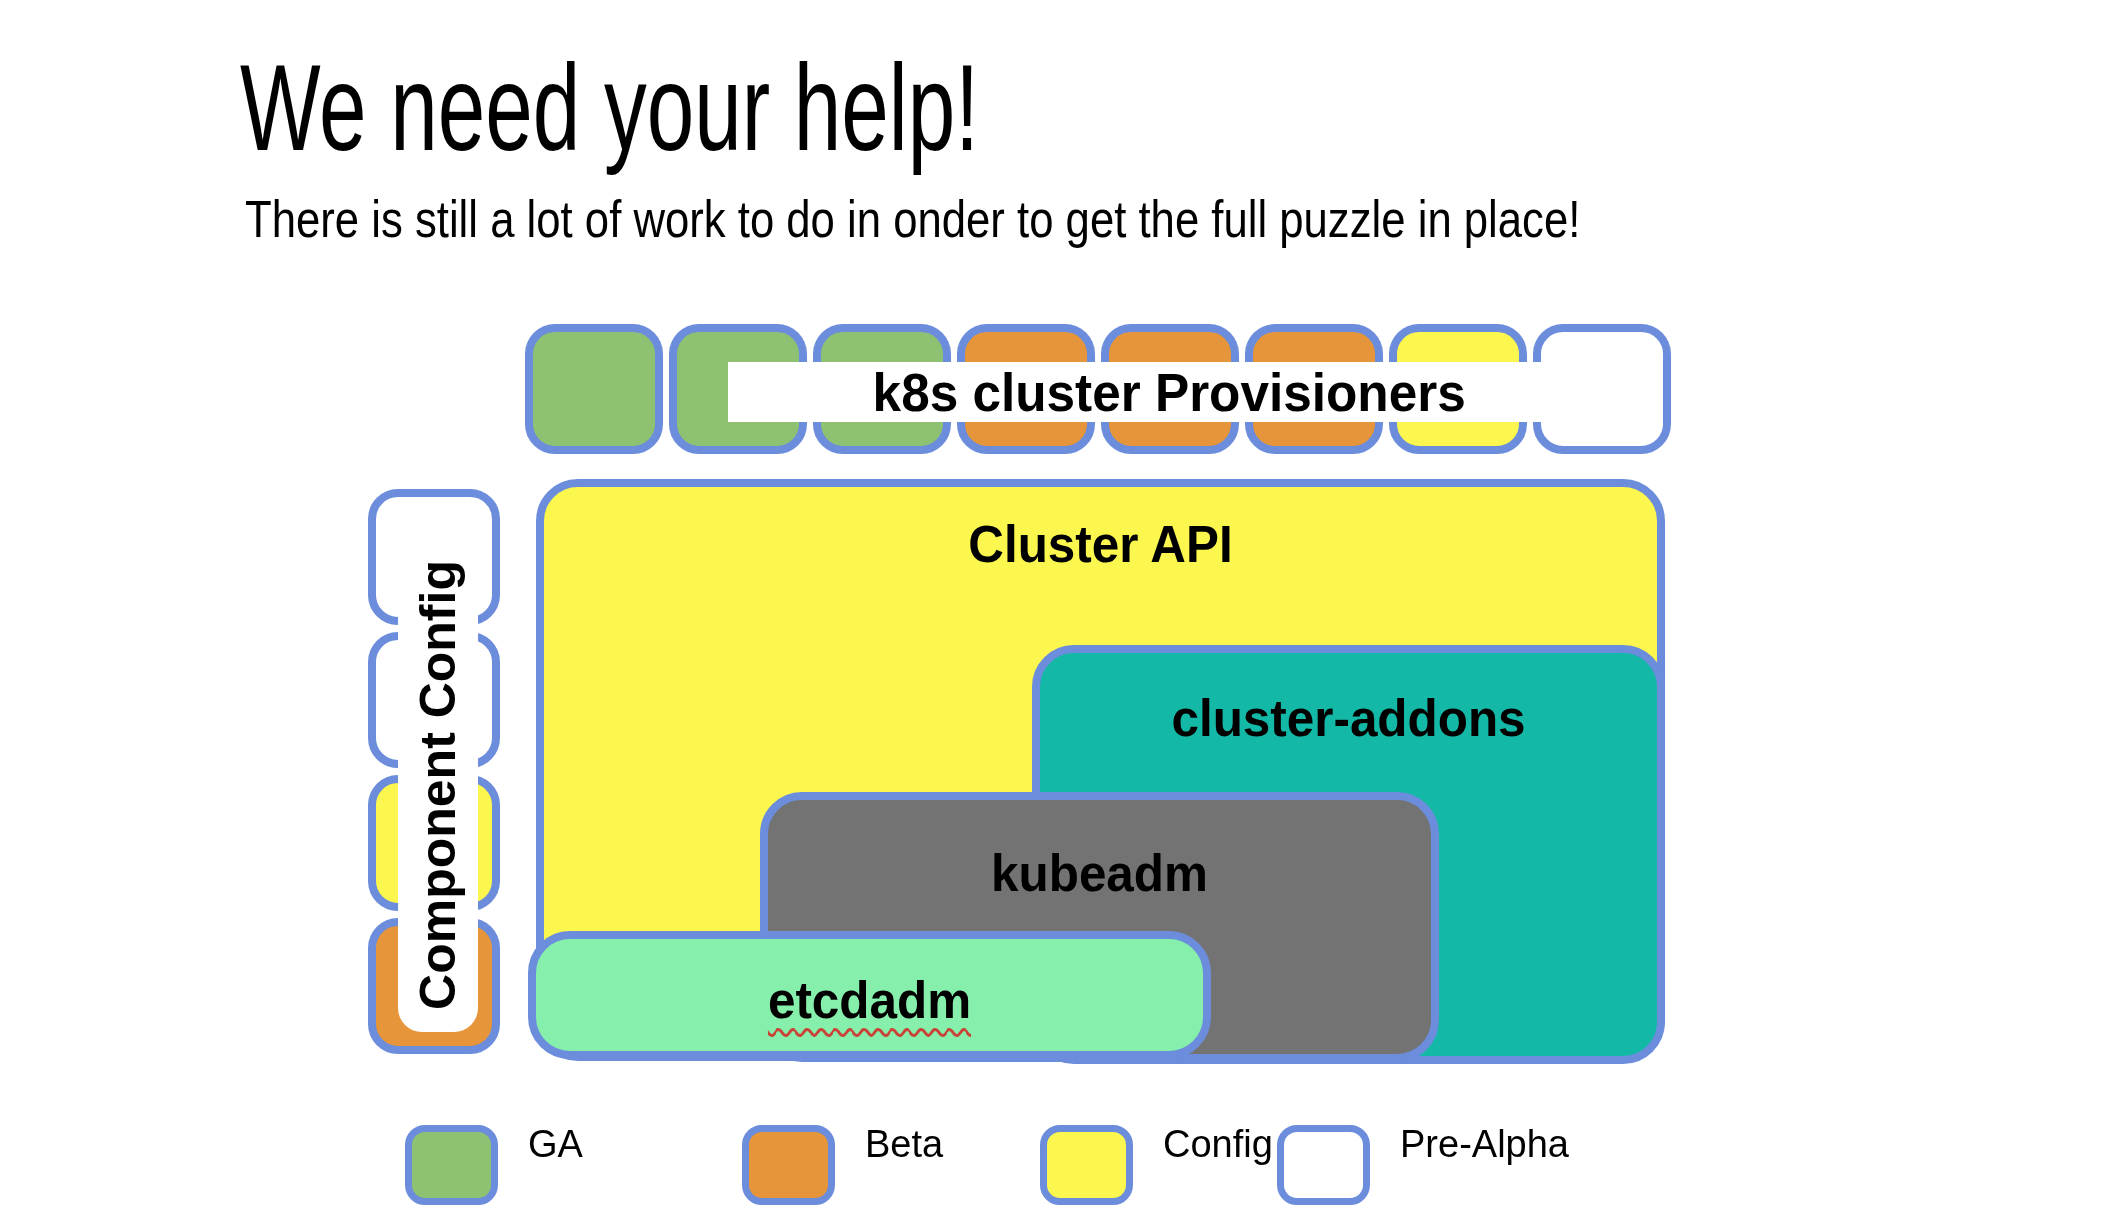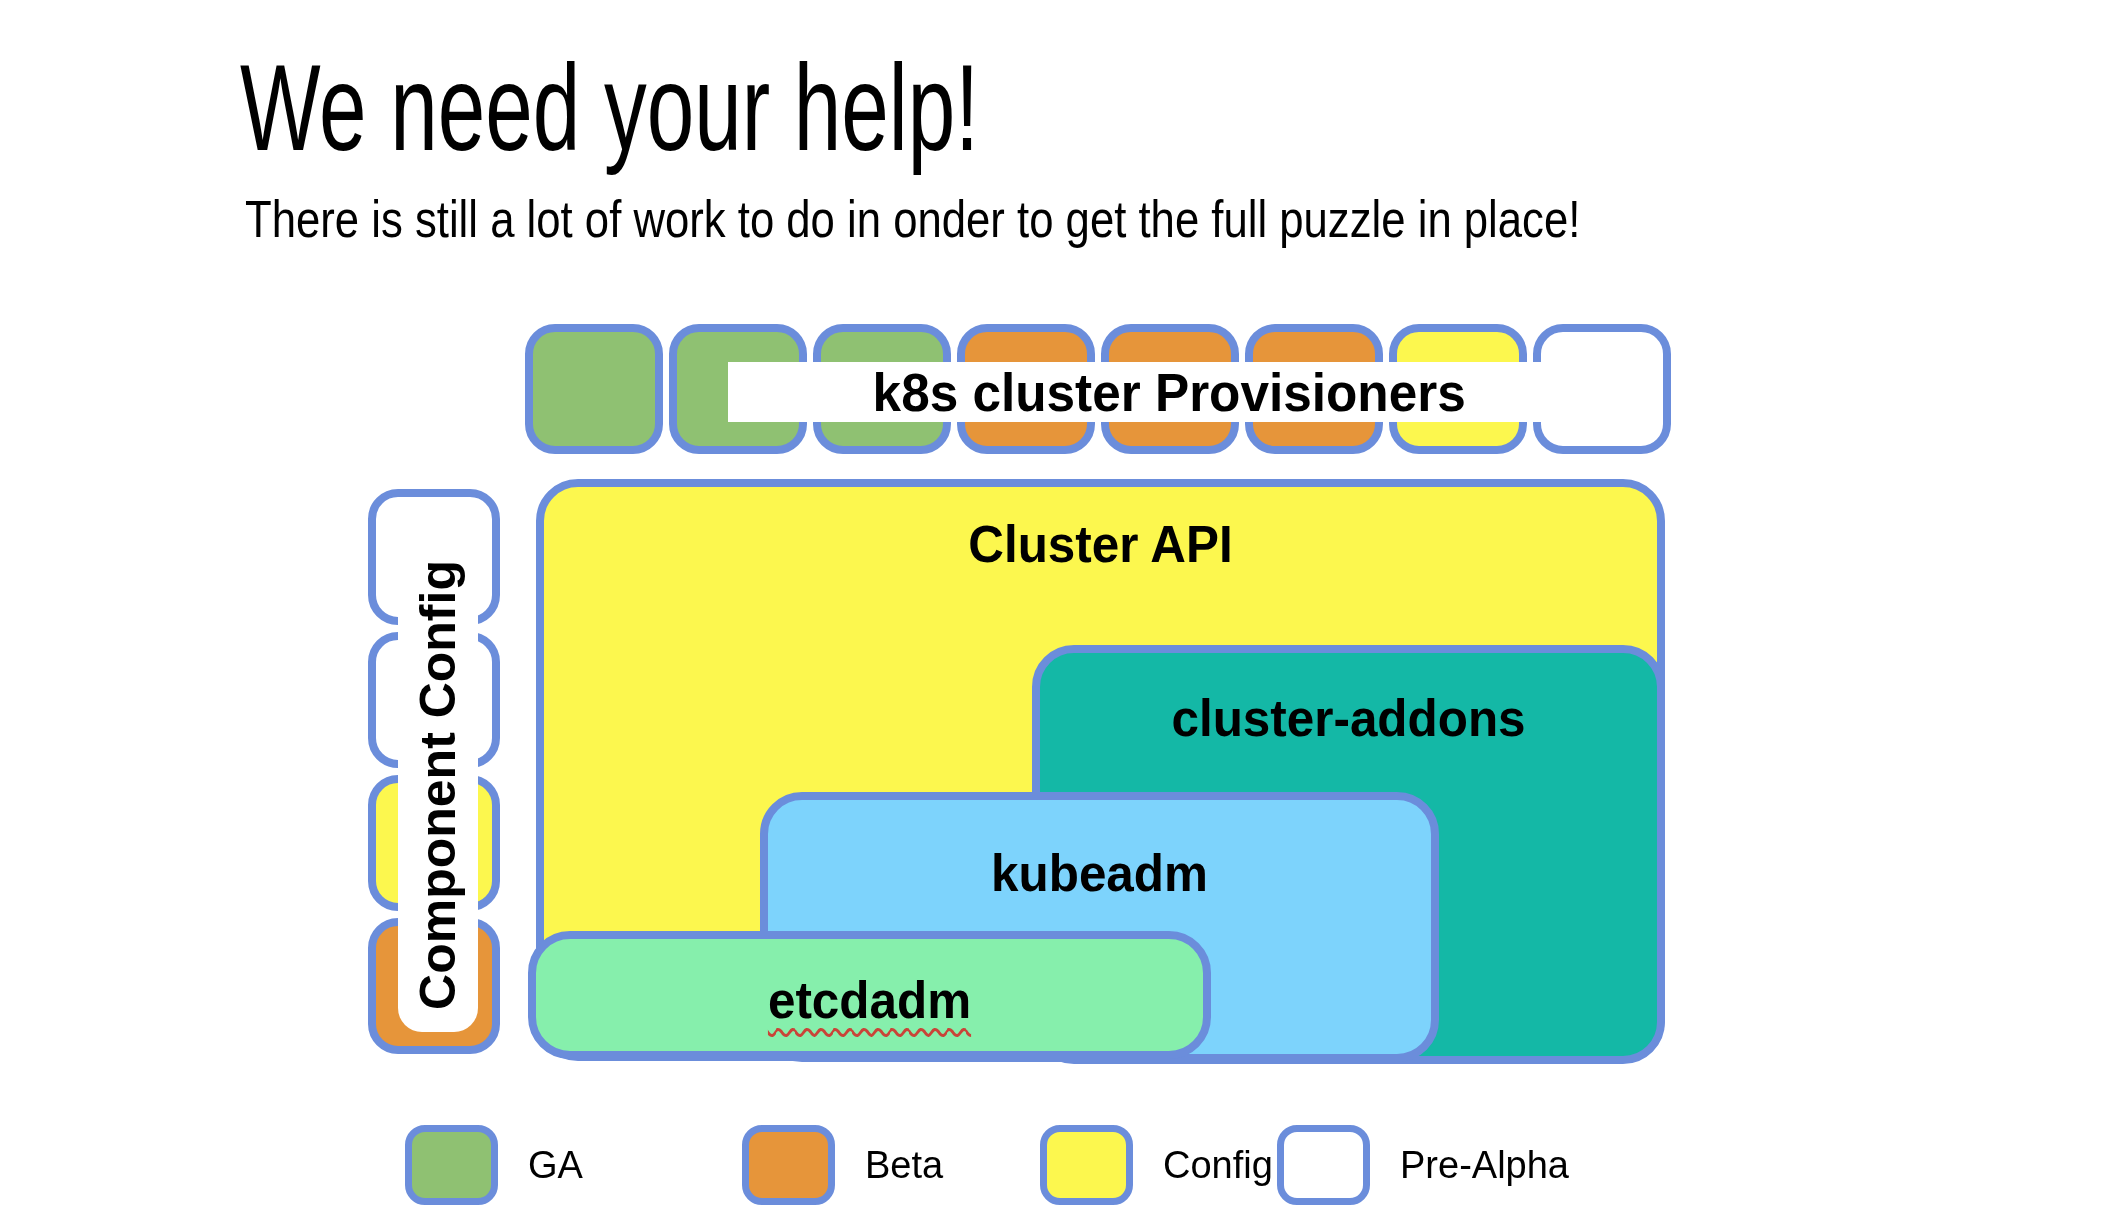--- a/index.html
+++ b/index.html
@@ -50,21 +50,21 @@
   .cc-label-box{
     position:absolute;left:398px;top:523px;width:80px;height:494px;
     background:#fff;border-radius:24px;
     display:flex;align-items:center;justify-content:center;
   }
   .cc-label-box span{
     font-weight:bold;font-size:50px;line-height:1;white-space:nowrap;
     transform:rotate(-90deg);
   }
 
-  .legend-item{position:absolute;top:1110px;display:flex;align-items:center;gap:30px;}
+  .legend-item{position:absolute;top:1110px;display:flex;align-items:flex-start;gap:30px;}
   .legend-swatch{
     width:93px;height:80px;box-sizing:border-box;
     border:7px solid var(--border,#6b8ddb);border-radius:20px;
     flex:0 0 auto;
   }
   .legend-label{font-size:38px;line-height:1;}
 </style>
 </head>
 <body>
 
@@ -100,21 +100,21 @@
   </div>
 
   <div class="block" style="left: 536px; top: 464px; width: 1129px; height: 582px; background: rgb(252, 247, 78);">
     <div class="block-label" style="margin-top:31px;">Cluster API</div>
   </div>
 
   <div class="block" style="left: 1032px; top: 630px; width: 633px; height: 419px; background: #14b8a6;">
     <div class="block-label" style="margin-top:39px;">cluster-addons</div>
   </div>
 
-  <div class="block" style="left: 760px; top: 777px; width: 679px; height: 270px; background: #7dd3fc;">
+  <div class="block" style="left: 760px; top: 777px; width: 679px; height: 270px; background: #737373;">
     <div class="block-label" style="margin-top:47px;">kubeadm</div>
   </div>
 
   <div class="block" style="left: 528px; top: 916px; width: 683px; height: 128px; background: #86efac;">
     <div class="block-label" style="margin-top:35px;"><span id="etcdadm-text" class="wavy">etcdadm</span></div>
   </div>
 
   <div id="legend">
       <div class="legend-item" style="left: 405px;">
         <div class="legend-swatch" style="background: rgb(143, 193, 114);"></div>

